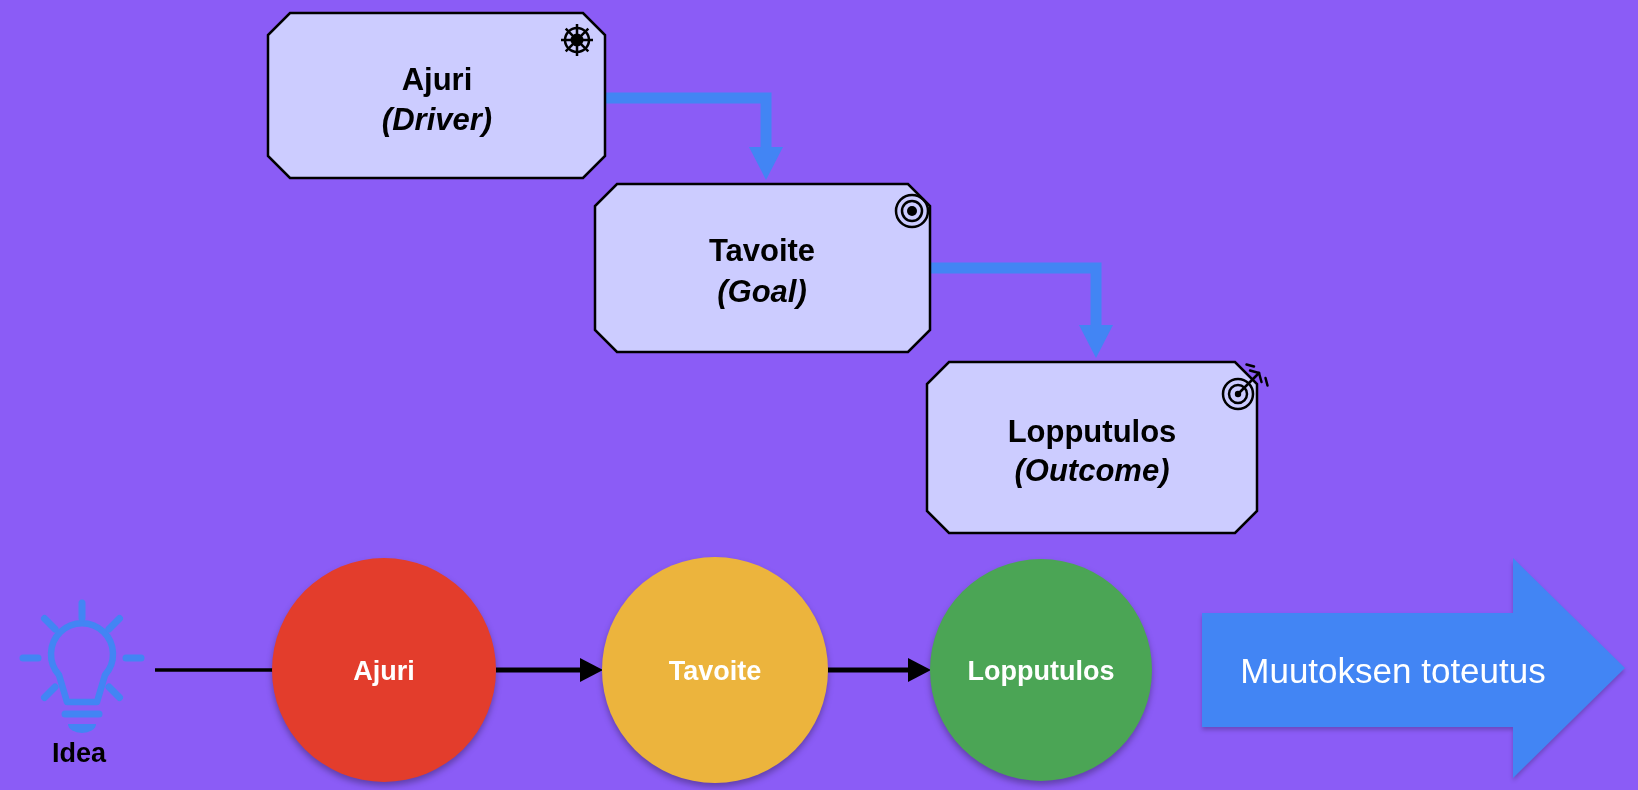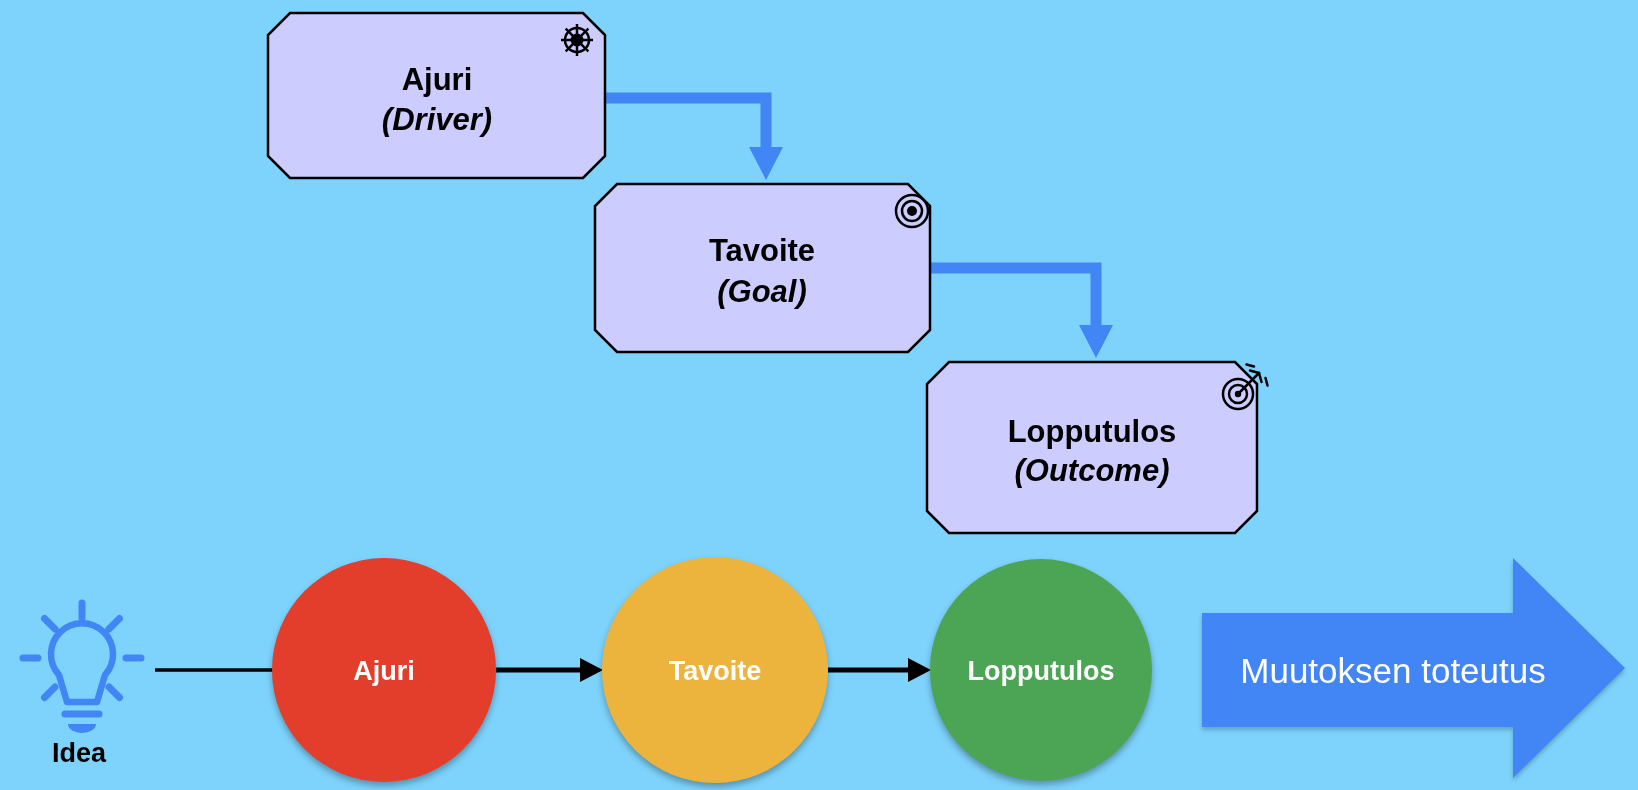--- a/index.html
+++ b/index.html
@@ -1,19 +1,19 @@
 <!DOCTYPE html>
 <html><head>
 <meta charset="utf-8">
 <style>
   html,body { margin:0; padding:0; background:#ffffff; }
   .canvas {
     position:relative;
     width:1638px; height:790px;
-    background:#7dd3fc;
+    background:#8b5cf6;
     overflow:hidden;
     font-family:"Liberation Sans", sans-serif;
   }
   svg { display:block; }
   .box-title    { font:700 31px "Liberation Sans", sans-serif; fill:#000000; }
   .box-subtitle { font:italic 700 31px "Liberation Sans", sans-serif; fill:#000000; }
   .circle-label { font:700 27px "Liberation Sans", sans-serif; fill:#ffffff; }
   .idea-label   { font:700 27px "Liberation Sans", sans-serif; fill:#000000; }
   .big-arrow-label { font:400 35px "Liberation Sans", sans-serif; fill:#ffffff; }
   .txt { text-anchor:middle; dominant-baseline:central; }

